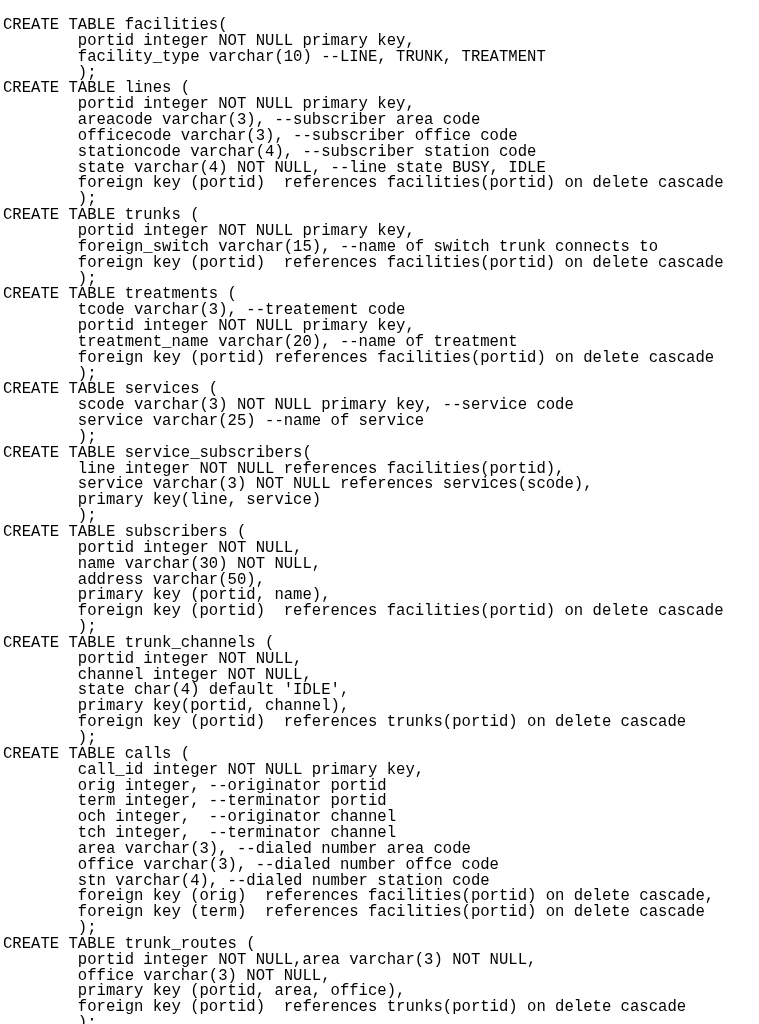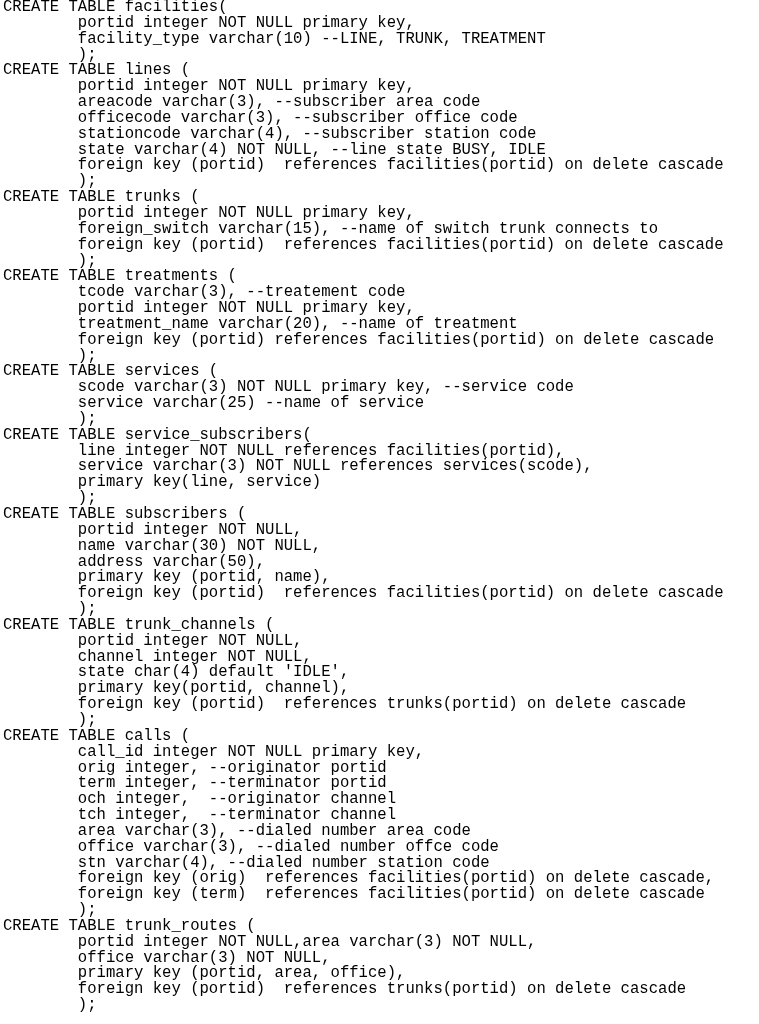--- a/index.html
+++ b/index.html
@@ -10,21 +10,21 @@
     body {
       width: 759px;
       height: 1024px;
       overflow: hidden;
     }
     .page {
       width: 759px;
       height: 780px;
       background: #ffffff;
       box-sizing: border-box;
-      padding: 0 0 0 3px;
+      padding: 18px 0 0 3px;
     }
     pre.code {
       margin: 0;
       padding: 0;
       font-family: "Liberation Mono", "DejaVu Sans Mono", monospace;
       font-size: 15.6px;
       line-height: 15.85px;
       color: #000000;
       white-space: pre;
       tab-size: 8;

